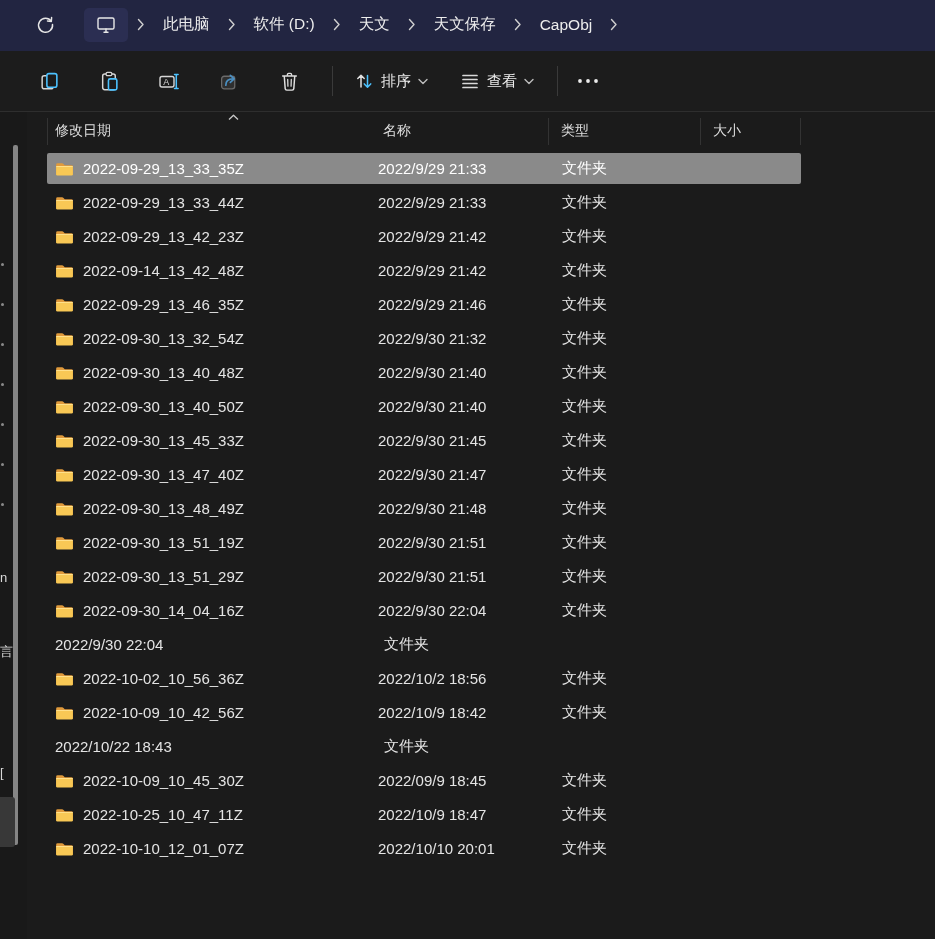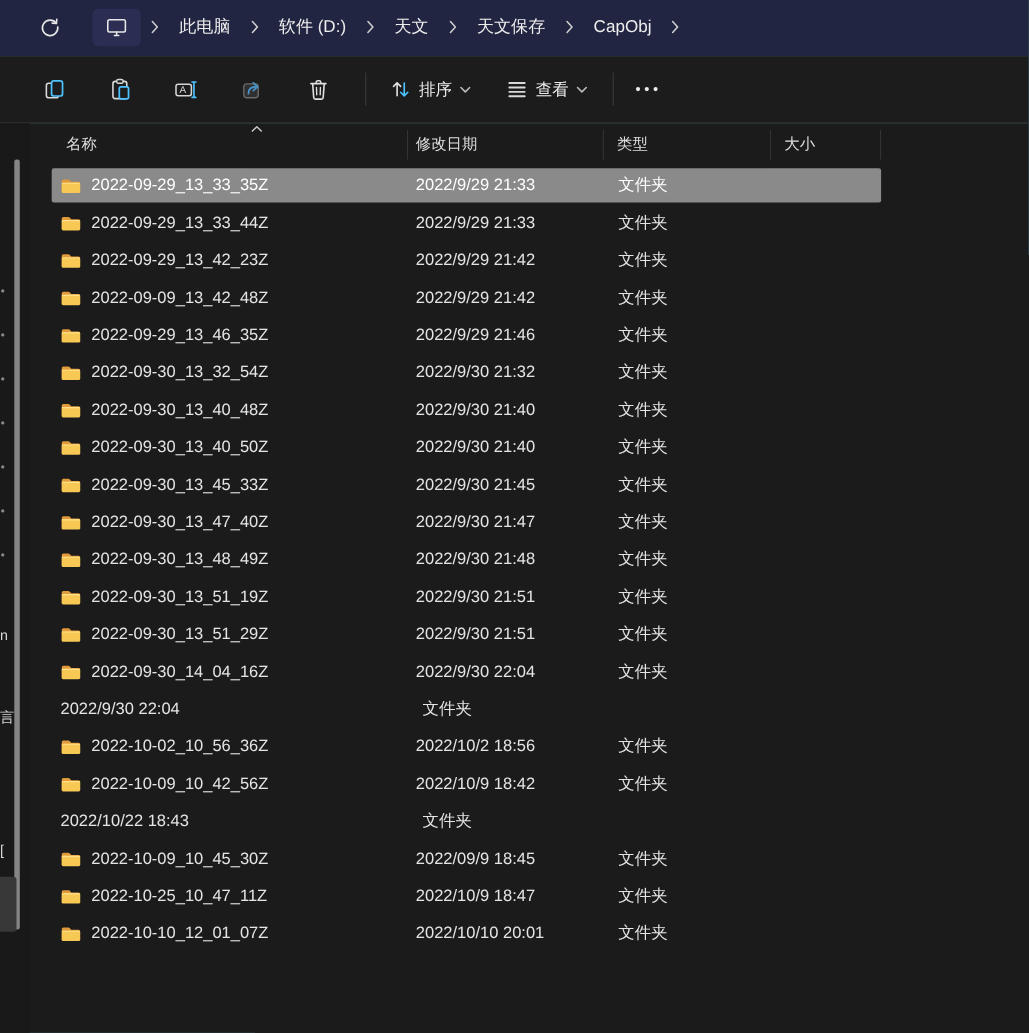--- a/index.html
+++ b/index.html
@@ -221,25 +221,25 @@
         <span class="sliver-dot" style="top: 191px;"></span>
         <span class="sliver-dot" style="top: 231px;"></span>
         <span class="sliver-dot" style="top: 271px;"></span>
         <span class="sliver-dot" style="top: 311px;"></span>
         <span class="sliver-dot" style="top: 351px;"></span>
         <span class="sliver-dot" style="top: 391px;"></span>
       </div>
 
     <div class="filearea">
       <div class="listheader">
+        <div class="hcell hcell-date with-div">
+          <span>修改日期</span>
+        </div>
         <div class="hcell">
           <span>名称</span>
-        </div>
-        <div class="hcell hcell-date with-div">
-          <span>修改日期</span>
         </div>
         <div class="hcell with-div">
           <span>类型</span>
         </div>
         <div class="hcell hcell-size with-div">
           <span>大小</span>
         </div>
         <span class="sort-caret">
           <svg width="11" height="7" viewBox="0 0 11 7">
               <path d="M1 5.5 L5.5 1.2 10 5.5" fill="none" stroke="#c9c9c9" stroke-width="1.3" stroke-linejoin="round"></path>
@@ -294,21 +294,21 @@
           </div>
           <div class="frow">
             <div class="cell-name">
               <span>
                 <svg width="19" height="16" viewBox="0 0 20 16">
                   <path d="M1.2 13.8 V3.4 a1.5 1.5 0 0 1 1.5-1.5 h4.9 a1.5 1.5 0 0 1 1.1 0.47 L10.3 4.1 h7 a1.5 1.5 0 0 1 1.5 1.5 v8.2 z" fill="#e09a3c"></path>
                   <rect x="1.2" y="4.9" width="17.6" height="9.9" rx="1.3" fill="#f8c855"></rect>
                   <rect x="1.2" y="4.9" width="17.6" height="1.1" rx="0.55" fill="#ffe08a"></rect>
                 </svg>
               </span>
-              <span>2022-09-09_13_42_48Z</span>
+              <span>2022-09-14_13_42_48Z</span>
             </div>
             <div class="cell-date">2022/9/29 21:42</div>
             <div class="cell-type">文件夹</div>
             <div class="cell-size"></div>
           </div>
           <div class="frow">
             <div class="cell-name">
               <span>
                 <svg width="19" height="16" viewBox="0 0 20 16">
                   <path d="M1.2 13.8 V3.4 a1.5 1.5 0 0 1 1.5-1.5 h4.9 a1.5 1.5 0 0 1 1.1 0.47 L10.3 4.1 h7 a1.5 1.5 0 0 1 1.5 1.5 v8.2 z" fill="#e09a3c"></path>

